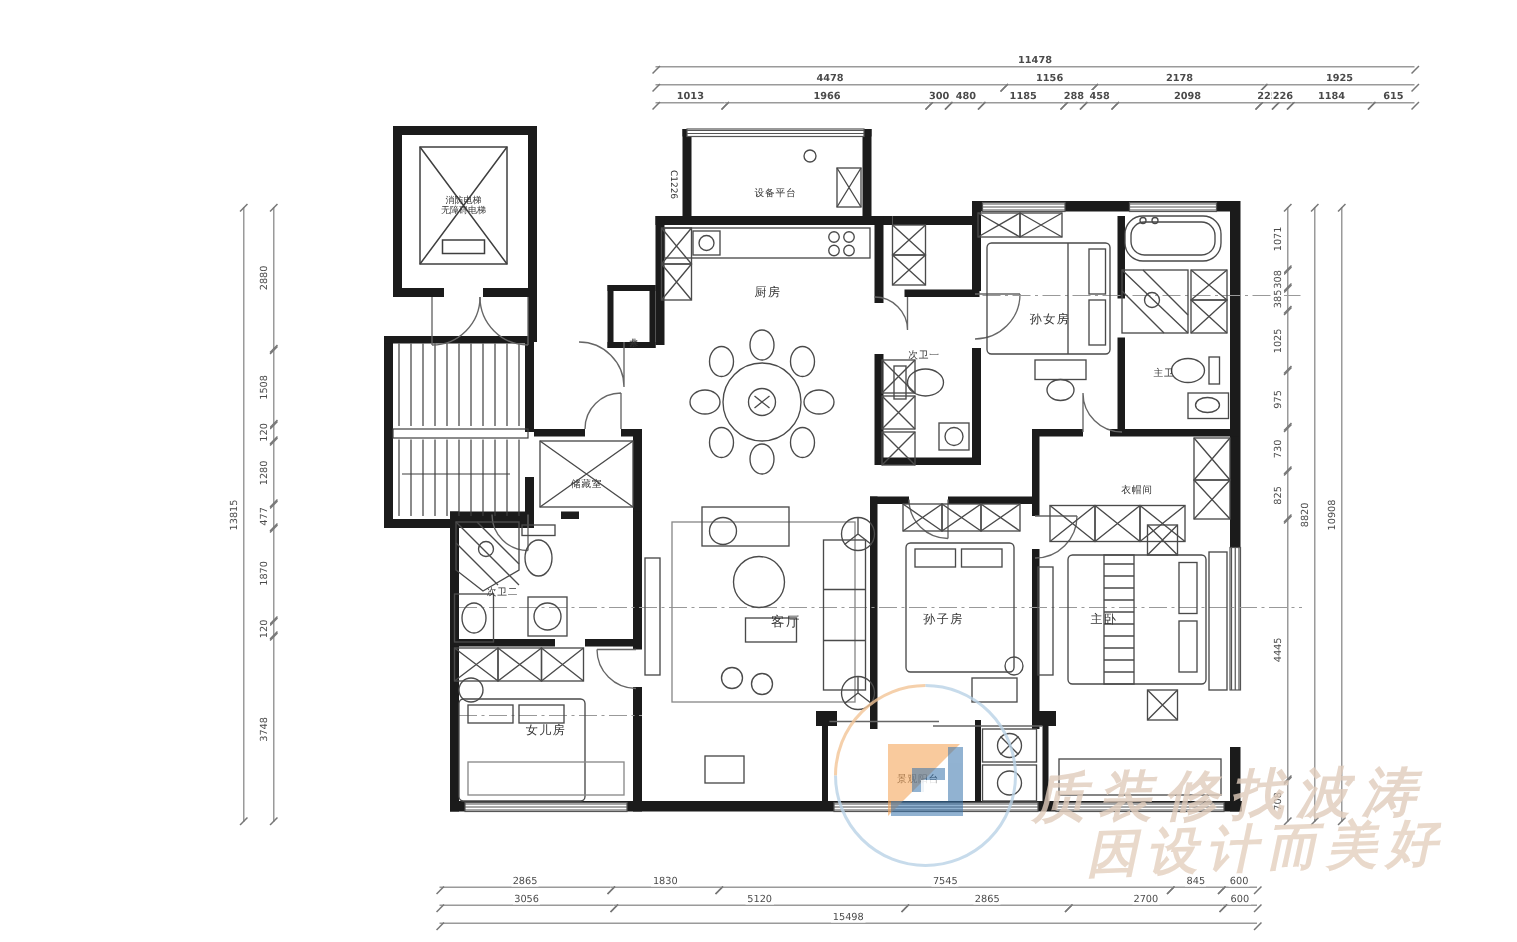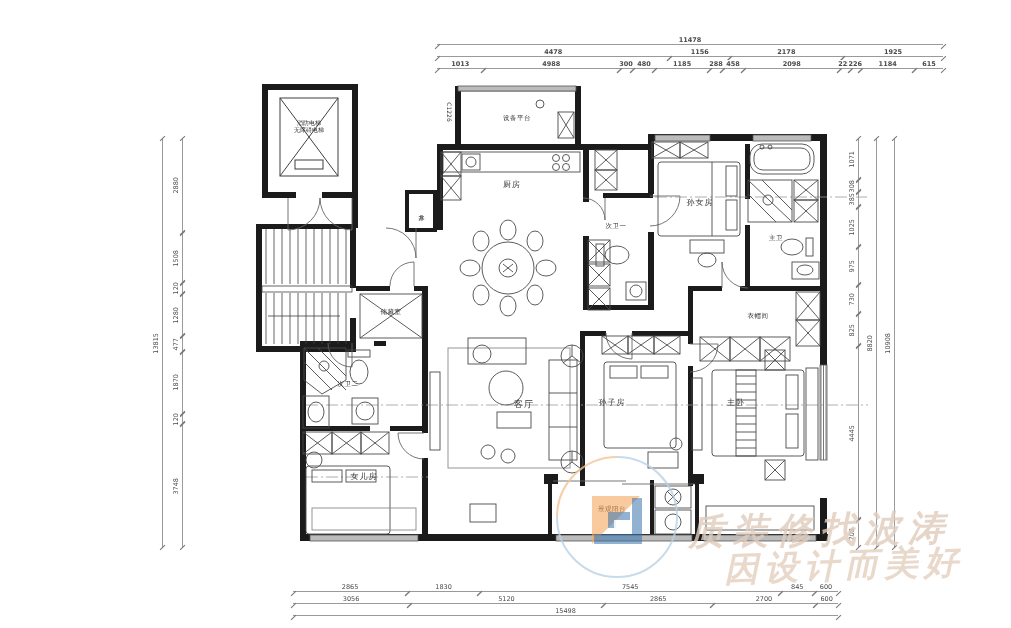--- a/index.html
+++ b/index.html
@@ -1,21 +1,21 @@
 <!DOCTYPE html>
 <html><head>
 <meta charset="utf-8">
 <style>
   html,body{margin:0;padding:0;background:#fff;font-family:"DejaVu Sans",sans-serif;}
   #stage{position:relative;width:1011px;height:628px;background:#fff;overflow:hidden;}
   #plan-svg{position:absolute;left:0;top:0;z-index:1;}
 
   
   .lbl{position:absolute;transform:translate(-50%,-50%);font-size:8px;color:#333;
-       letter-spacing:1px;white-space:nowrap;z-index:4;}
+       letter-spacing:1px;white-space:nowrap;z-index:4;margin-top:11px;}
   .lbl.big{font-size:9px;font-family:Liberation Serif, serif;}
   .lbl.sm{font-size:6.5px;letter-spacing:.5px;}
   .lbl.tiny{font-size:6px;letter-spacing:0;}
   .lbl.vert{writing-mode:vertical-rl;}
   .lbl.two{line-height:7px;font-size:6px;letter-spacing:0;text-align:center;}
 
   
   .dimrow{display:flex;width:100%;height:11px;margin-bottom:1px;}
   .hseg{position:relative;flex-grow:var(--g,1);flex-basis:0;min-width:0;display:flex;
         justify-content:center;align-items:flex-end;border-bottom:1px solid #9a9a9a;}
@@ -377,23 +377,23 @@
   <div class="lbl sm" style="left:517px;top:118px">设备平台</div>
   <div class="lbl tiny vert" style="left:449px;top:112px">C1226</div>
   <div class="lbl tiny vert" style="left:421px;top:210px">水井</div>
   <div class="lbl" style="left:512px;top:184px">厨房</div>
   <div class="lbl sm" style="left:616px;top:226px">次卫一</div>
   <div class="lbl" style="left:700px;top:202px">孙女房</div>
   <div class="lbl sm" style="left:776px;top:238px">主卫</div>
   <div class="lbl sm" style="left:758px;top:316px">衣帽间</div>
   <div class="lbl sm" style="left:391px;top:312px">储藏室</div>
   <div class="lbl big" style="left:524px;top:404px">客厅</div>
-  <div class="lbl" style="left:612px;top:402px">孙子房</div>
+  <div class="lbl" style="left:629px;top:402px">孙子房</div>
   <div class="lbl" style="left:736px;top:402px">主卧</div>
-  <div class="lbl sm" style="left:348px;top:384px">次卫二</div>
+  <div class="lbl sm" style="left:335px;top:384px">次卫二</div>
   <div class="lbl" style="left:364px;top:476px">女儿房</div>
   <div class="lbl sm" style="left:612px;top:509px">景观阳台</div>
 
   <div id="dims-top">
     <div class="dimrow">
       <div class="hseg" style="--g:11478">
           <span>11478</span>
         </div>
     </div>
     <div class="dimrow">
@@ -408,21 +408,21 @@
         </div>
       <div class="hseg" style="--g:1925">
           <span>1925</span>
         </div>
     </div>
     <div class="dimrow">
       <div class="hseg" style="--g:1013">
           <span>1013</span>
         </div>
       <div class="hseg" style="--g:2958">
-          <span>4988</span>
+          <span>1966</span>
         </div>
       <div class="hseg" style="--g:300">
           <span>300</span>
         </div>
       <div class="hseg" style="--g:480">
           <span>480</span>
         </div>
       <div class="hseg" style="--g:1185">
           <span>1185</span>
         </div>

